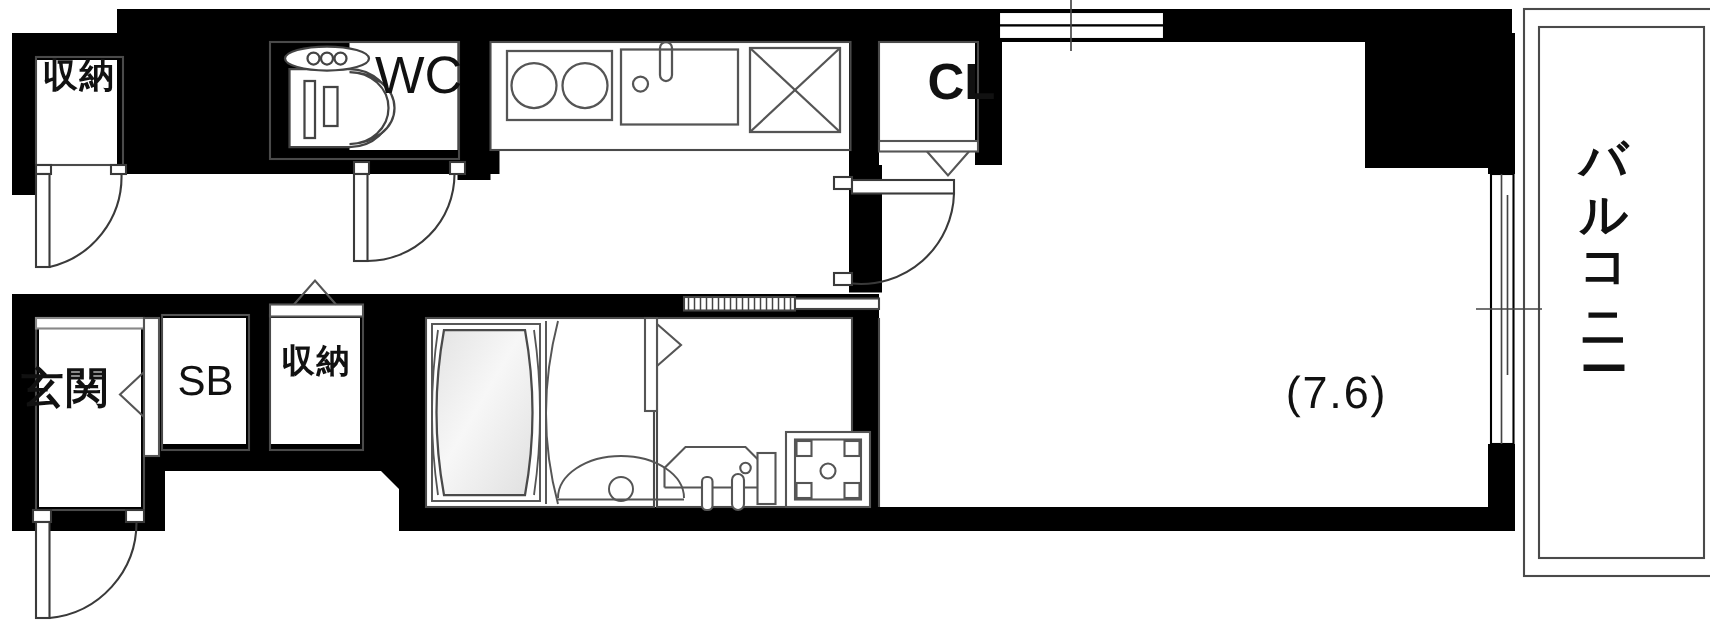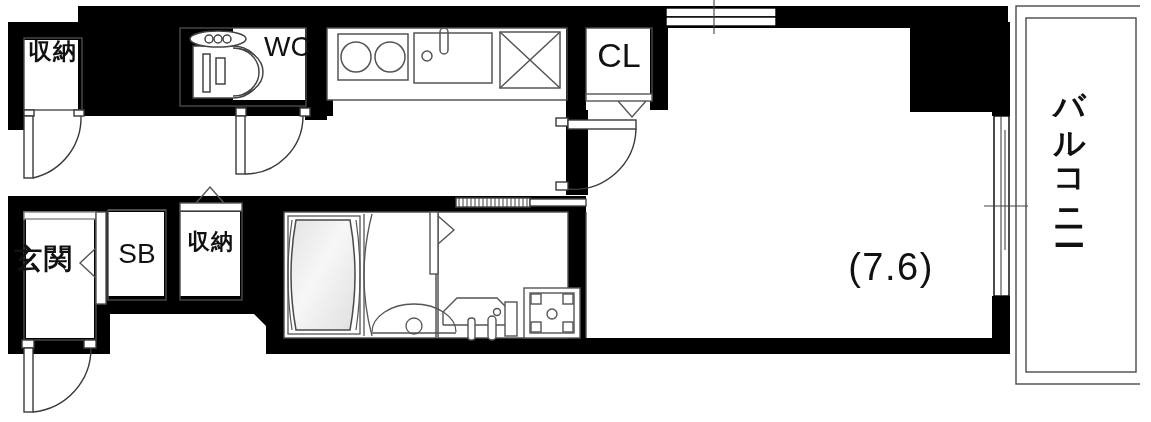--- a/index.html
+++ b/index.html
@@ -283,30 +283,30 @@
         <line x1="1001" y1="116" x2="1001" y2="296" stroke="#444444" stroke-width="1.1"></line>
         <line x1="1005" y1="130" x2="1005" y2="250" stroke="#444444" stroke-width="1.1"></line>
         <line x1="984" y1="206" x2="1028" y2="206" stroke="#444444" stroke-width="1.1"></line>
       </g>
     </g>
 
   </svg>
 
   <div class="lbl jp" style="left:24px;top:40px;width:58px;font-size:23px;">収納</div>
 
-  <div class="lbl lat" style="left:264px;top:34px;width:46px;font-size:28px;line-height:0.95;">WC</div>
-
-  <div class="lbl lat" style="left:586px;top:38px;width:66px;font-size:34px;font-weight:400;">CL</div>
+  <div class="lbl lat" style="left:250px;top:34px;width:46px;font-size:35px;line-height:0.95;">WC</div>
+
+  <div class="lbl lat" style="left:586px;top:38px;width:66px;font-size:34px;font-weight:700;padding-left:22px;">CL</div>
 
   <div class="lbl jp" style="left:10px;top:245px;width:68px;font-size:28px;">玄関</div>
 
   <div class="lbl lat" style="left:110px;top:240px;width:54px;font-size:28px;line-height:1.0;">SB</div>
 
   <div class="lbl jp" style="left:182px;top:231px;width:58px;font-size:22px;">収納</div>
 
 
 
 
-  <div class="lbl lat" style="left:816px;top:248px;width:150px;font-size:38px;letter-spacing:0.04em;">(7.6)</div>
+  <div class="lbl lat" style="left:816px;top:248px;width:150px;font-size:30px;letter-spacing:0.04em;">(7.6)</div>
 
   <div class="lbl jp vert" style="left:1050px;top:70px;font-size:32px;">バルコニー</div>
 
 </div>
 
 </body></html>

